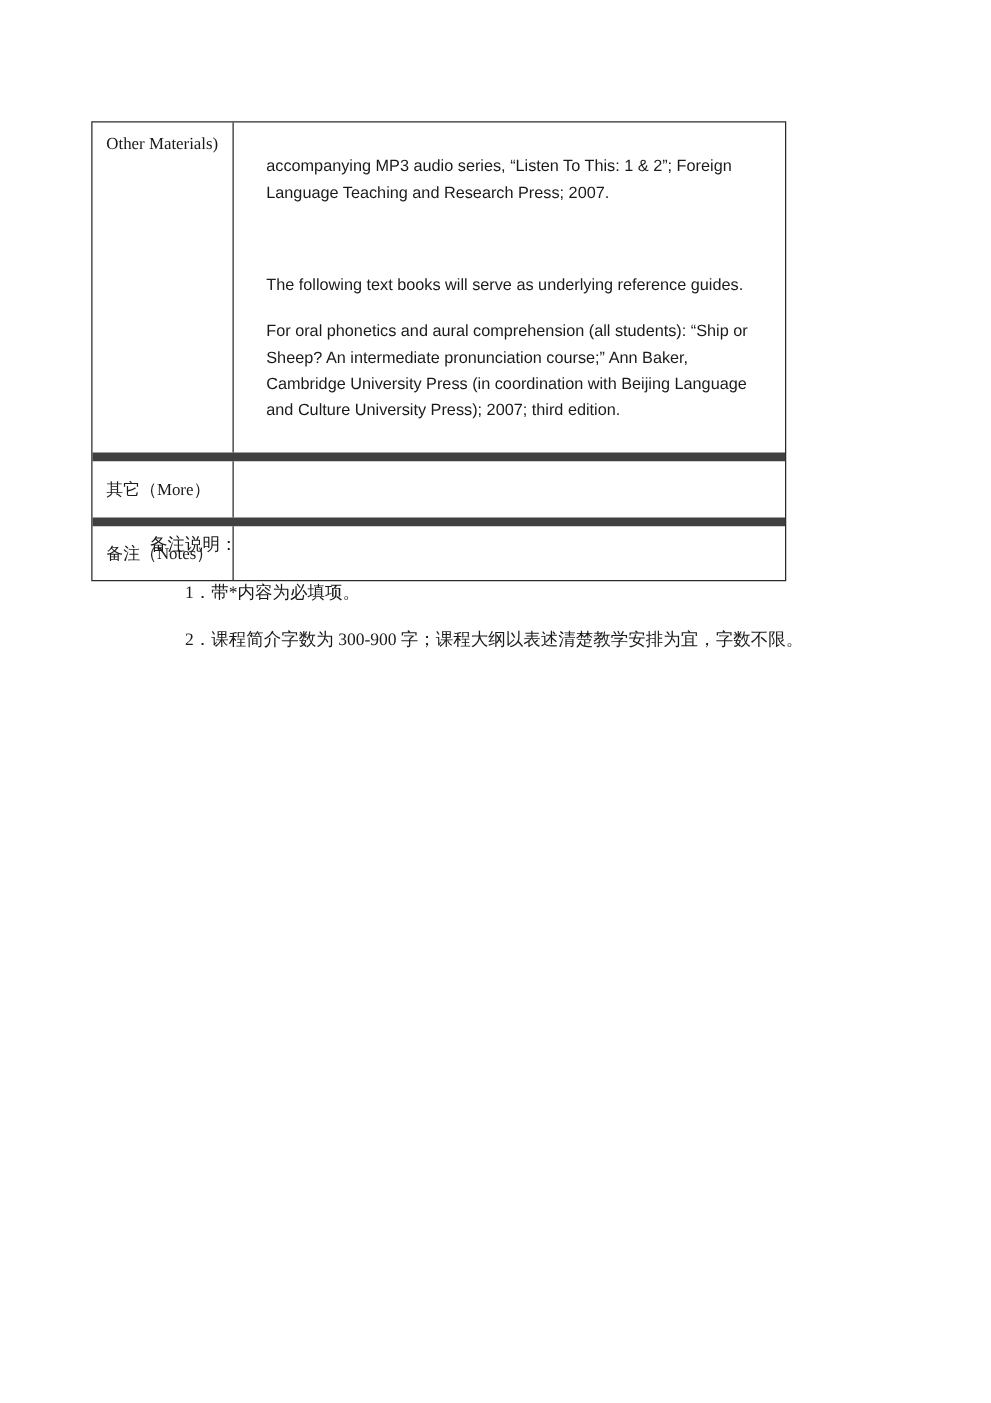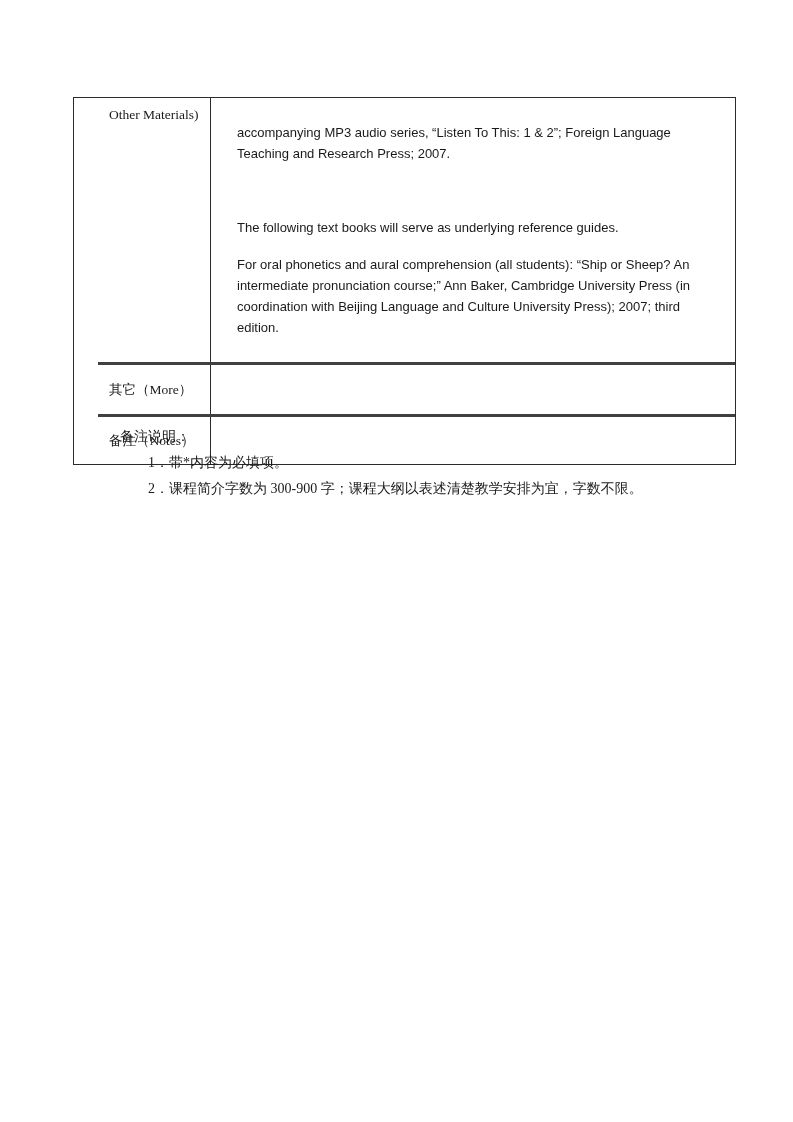--- a/index.html
+++ b/index.html
@@ -15,31 +15,30 @@
     font-family: "Liberation Sans", sans-serif;
     color: #1a1a1a;
     overflow: hidden;
   }
 
   
   .doc-table {
     position: absolute;
     left: 73px;
     top: 97px;
-    width: 663px;
+    width: 556px;
     border: 1px solid #2b2b2b;
     box-sizing: border-box;
-    padding-left: 24px;
   }
   .t-row {
     display: flex;
     box-sizing: border-box;
   }
   .t-row + .t-row {
-    border-top: 3px solid #404040;
+    border-top: 7px solid #404040;
   }
   .cell {
     box-sizing: border-box;
   }
   .cell.label {
     width: 113px;
     flex: 0 0 113px;
     border-right: 1px solid #2b2b2b;
     font-family: "Liberation Serif", serif;
     font-size: 13.5px;
@@ -81,21 +80,21 @@
     font-size: 14px;
     color: #1a1a1a;
   }
   .notes-heading {
     line-height: 25px;
     margin-top: 32px;
   }
   .note-item {
     margin-left: 28px;
     line-height: 25px;
-    margin-top: 1px;
+    margin-top: 13px;
   }
 </style>
 </head>
 <body>
 
 <div class="page">
 
   <div class="doc-table">
 
     <div class="t-row row-1">

